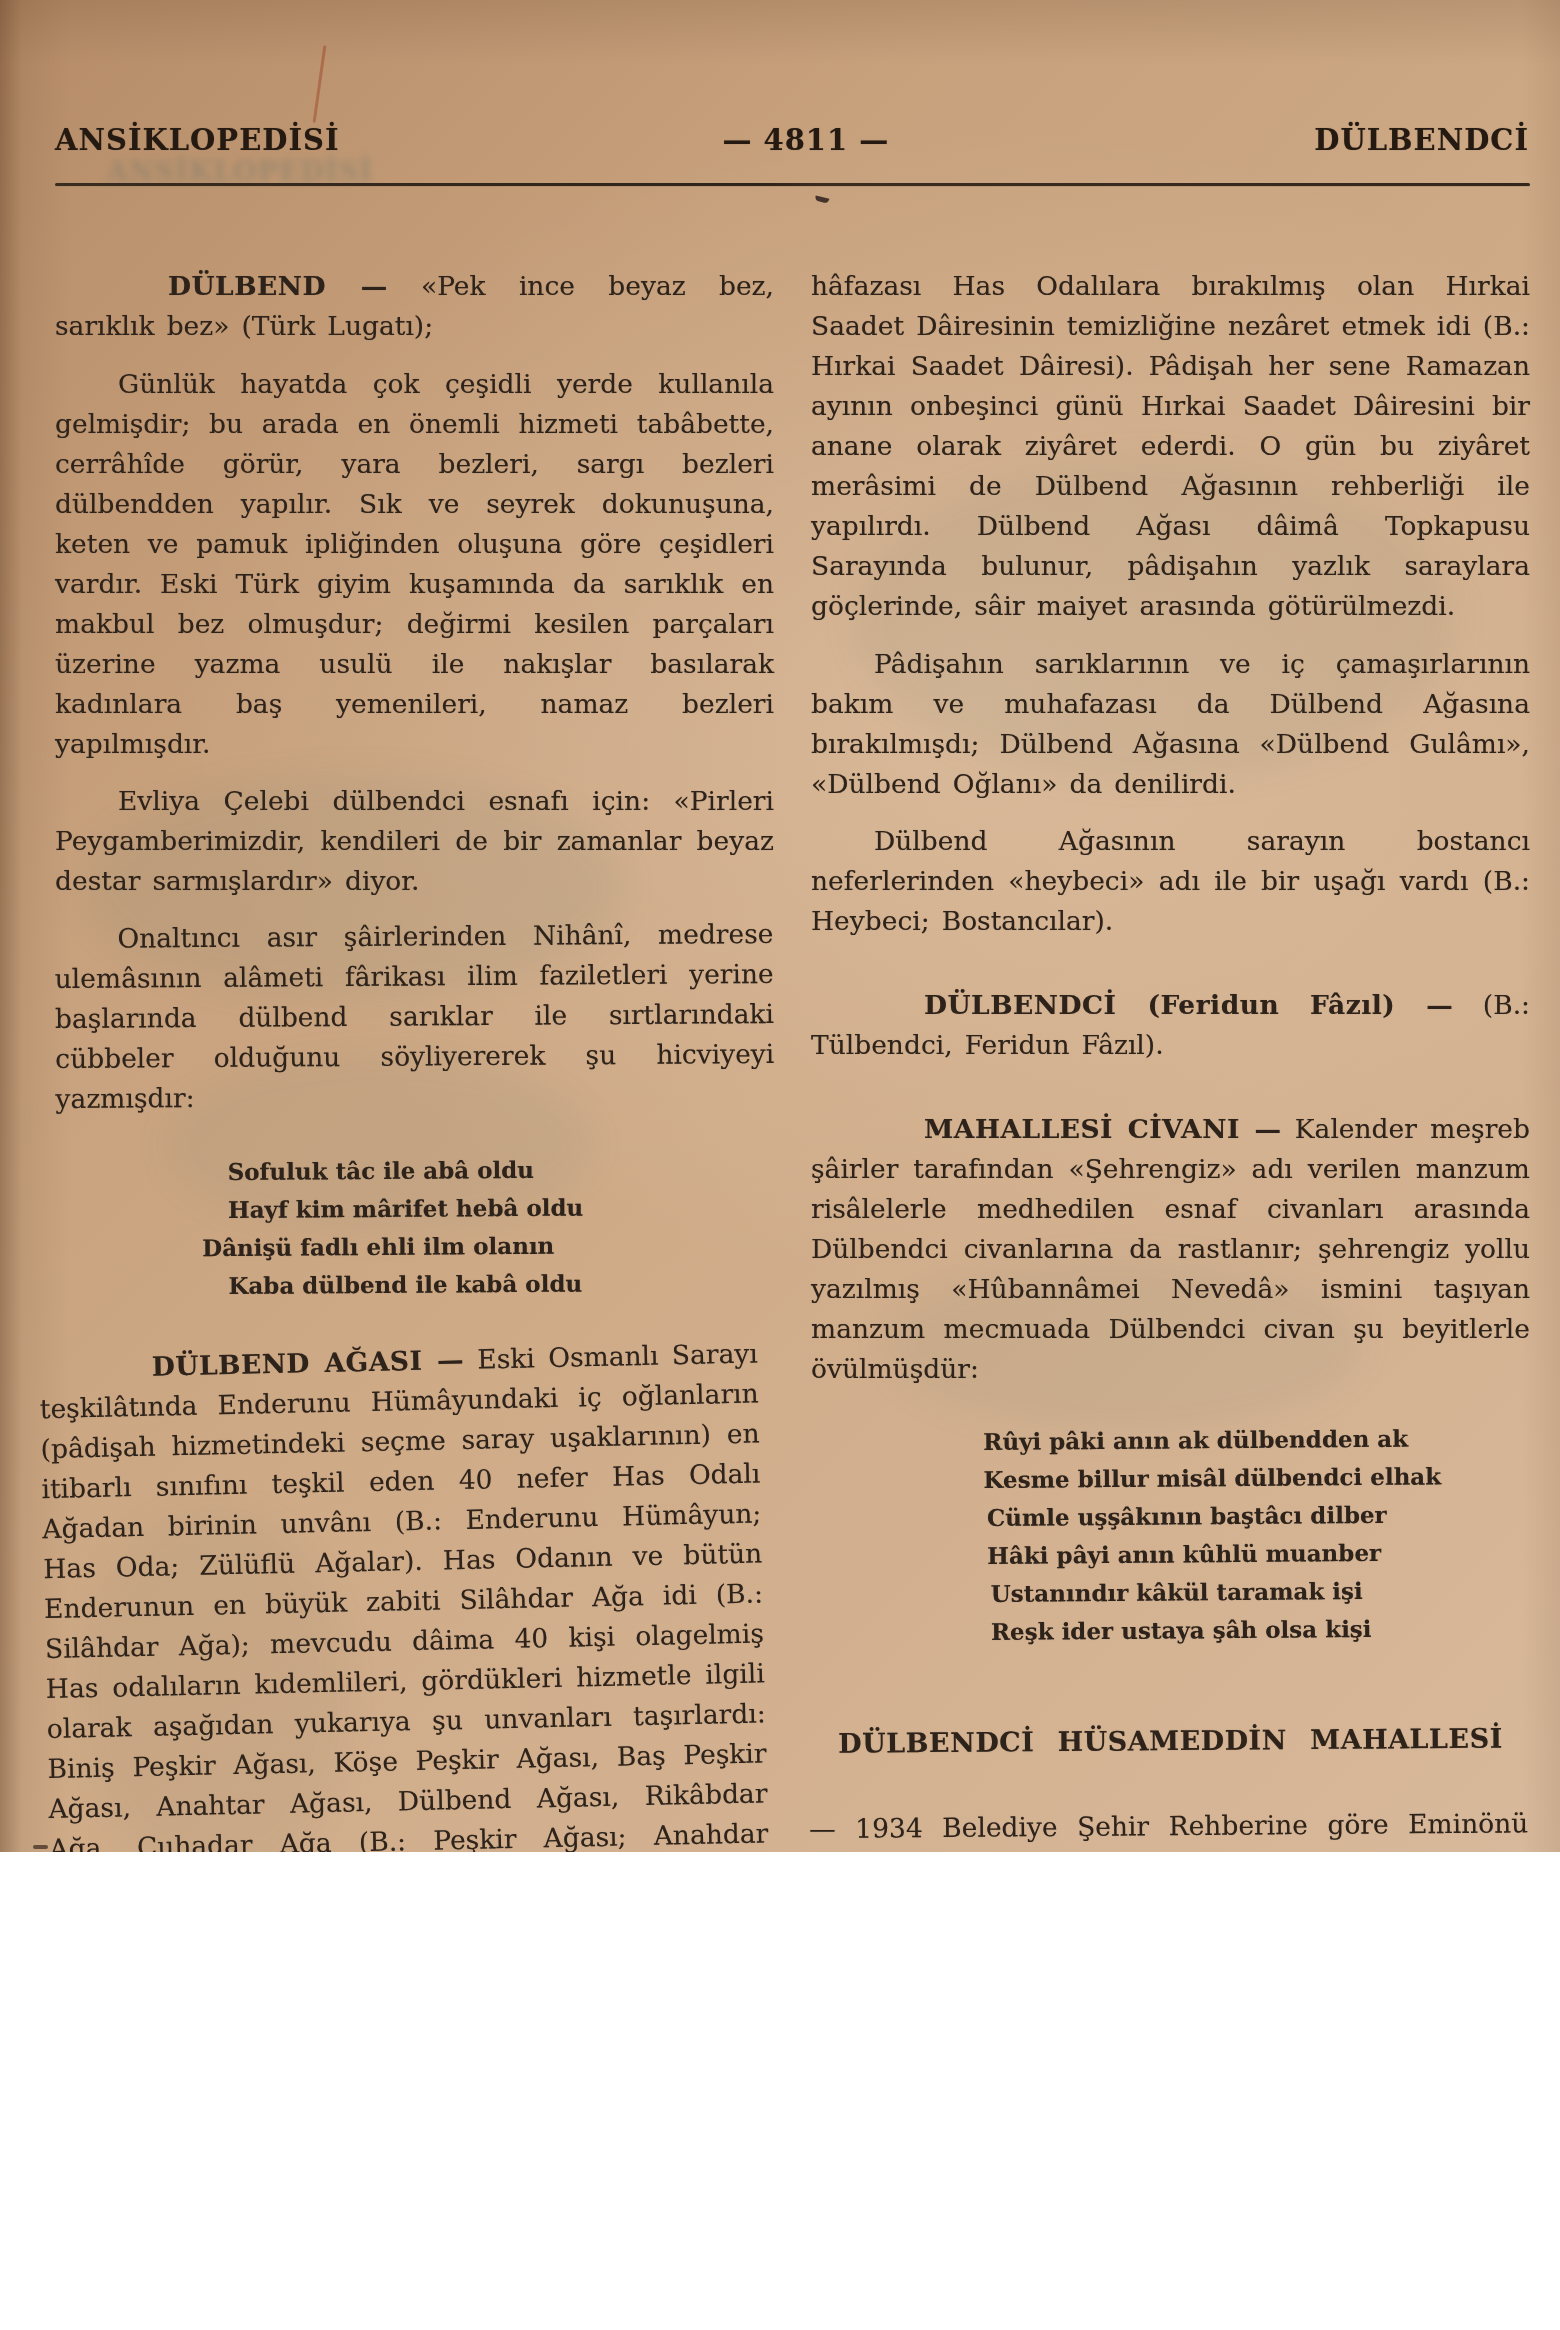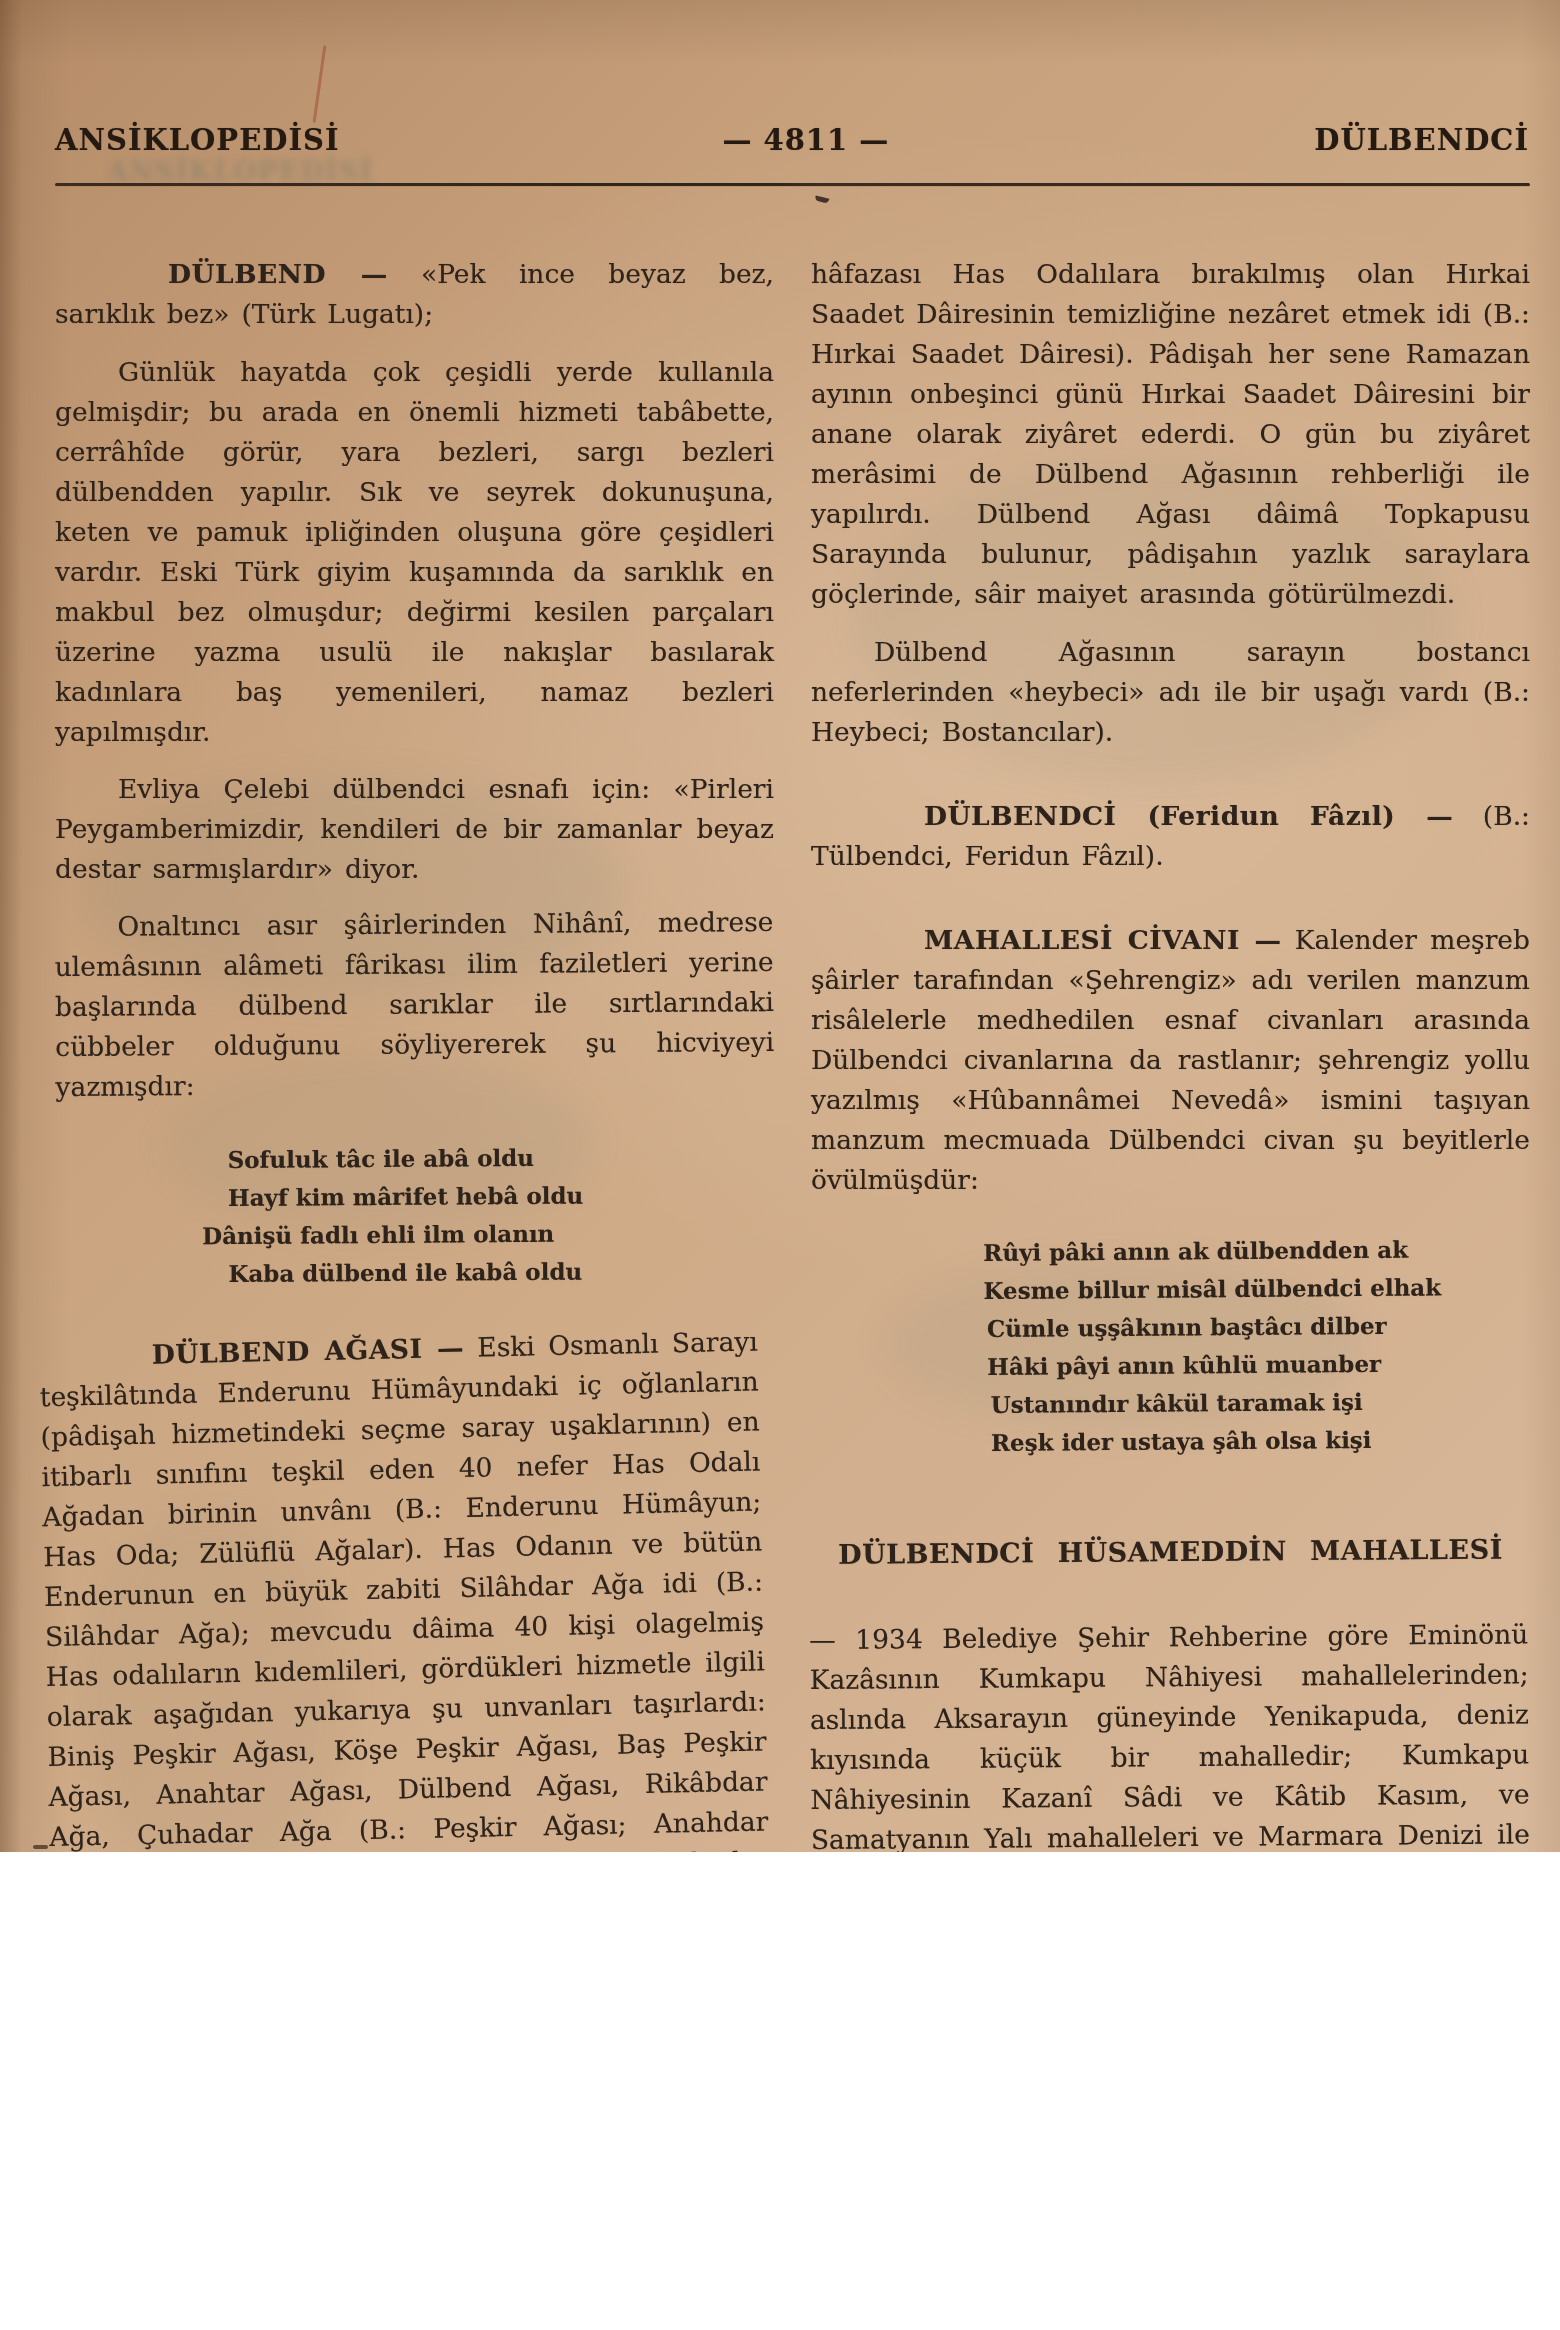--- a/index.html
+++ b/index.html
@@ -62,21 +62,21 @@
   p, .poem, .center-head { margin: 0; }
   .body-p, .entry {
     font-size: 26.5px; line-height: 40px;
     text-align: justify; word-spacing: 3.6px;
     text-shadow: 0 0 0.8px rgba(46,35,26,0.38);
   }
   .body-p { text-indent: 63px; margin-top: 17.7px; }
   .no-indent { text-indent: 0; }
   .entry { text-indent: 113px; margin-top: 44px; }
   .entry .head { font-weight: bold; letter-spacing: 0.5px; }
-  .first-block { margin-top: 11px; }
+  .first-block { margin-top: 23px; }
   .last-line { margin-top: 50px; }
 
   .poem {
     margin: 34px 0 30px 173px;
     font-weight: bold; font-size: 23px; line-height: 38px;
     text-shadow: 0 0 0.8px rgba(46,35,26,0.38);
   }
   .poem-line.outdent { margin-left: -26px; }
   .poem-line.shift1 { margin-left: 3.1px; }
   .poem-line.shift2 { margin-left: 6.2px; }
@@ -141,20 +141,21 @@
         <p class="entry">
           <b class="head">DÜLBEND AĞASI —</b><span> Eski Osmanlı Sarayı teşkilâtında Enderunu Hümâyundaki iç oğlanların (pâdişah hizmetindeki seçme saray uşaklarının) en itibarlı sınıfını teşkil eden 40 nefer Has Odalı Ağadan birinin unvânı (B.: Enderunu Hümâyun; Has Oda; Zülüflü Ağalar). Has Odanın ve bütün Enderunun en büyük zabiti Silâhdar Ağa idi (B.: Silâhdar Ağa); mevcudu dâima 40 kişi olagelmiş Has odalıların kıdemlileri, gördükleri hizmetle ilgili olarak aşağıdan yukarıya şu unvanları taşırlardı: Biniş Peşkir Ağası, Köşe Peşkir Ağası, Baş Peşkir Ağası, Anahtar Ağası, Dülbend Ağası, Rikâbdar Ağa, Çuhadar Ağa (B.: Peşkir Ağası; Anahdar Ağası, cild 2, sayfa 835; Rikabdar Ağa; Çuhadar Ağa, cild 8, sayfa 4159). Çuhadar Ağa Silâhdarlığa terfi ederse, yahud bir memuriyet ile saraydan çıkarsa, onun altındaki kademelerde bulunan altı has odalı ağa otomatik olarak terfi ederlerdi, meselâ Anahdar Ağası Dülbend Ağası olur, Dülbend Ağası Rikâbdar, Rikâbdar da Çuhadar olurdu.</span>
         </p>
         <p class="body-p last-line">Dülbend Ağasının en önemli vazifesi, mu-</p>
       </div>
     </section>
 
     <section class="col col-right">
       <p class="body-p no-indent first-block">hâfazası Has Odalılara bırakılmış olan Hırkai Saadet Dâiresinin temizliğine nezâret etmek idi (B.: Hırkai Saadet Dâiresi). Pâdişah her sene Ramazan ayının onbeşinci günü Hırkai Saadet Dâiresini bir anane olarak ziyâret ederdi. O gün bu ziyâret merâsimi de Dülbend Ağasının rehberliği ile yapılırdı. Dülbend Ağası dâimâ Topkapusu Sarayında bulunur, pâdişahın yazlık saraylara göçlerinde, sâir maiyet arasında götürülmezdi.</p>
 
+      <p class="body-p">Pâdişahın sarıklarının ve iç çamaşırlarının bakım ve muhafazası da Dülbend Ağasına bırakılmışdı; Dülbend Ağasına «Dülbend Gulâmı», «Dülbend Oğlanı» da denilirdi.</p>
 
       <p class="body-p">Dülbend Ağasının sarayın bostancı neferlerinden «heybeci» adı ile bir uşağı vardı (B.: Heybeci; Bostancılar).</p>
 
       <p class="entry">
         <b class="head">DÜLBENDCİ (Feridun Fâzıl) —</b><span> (B.: Tülbendci, Feridun Fâzıl).</span>
       </p>
 
       <p class="entry">
         <b class="head">MAHALLESİ CİVANI —</b><span> Kalender meşreb şâirler tarafından «Şehrengiz» adı verilen manzum risâlelerle medhedilen esnaf civanları arasında Dülbendci civanlarına da rastlanır; şehrengiz yollu yazılmış «Hûbannâmei Nevedâ» ismini taşıyan manzum mecmuada Dülbendci civan şu beyitlerle övülmüşdür:</span>
       </p>

